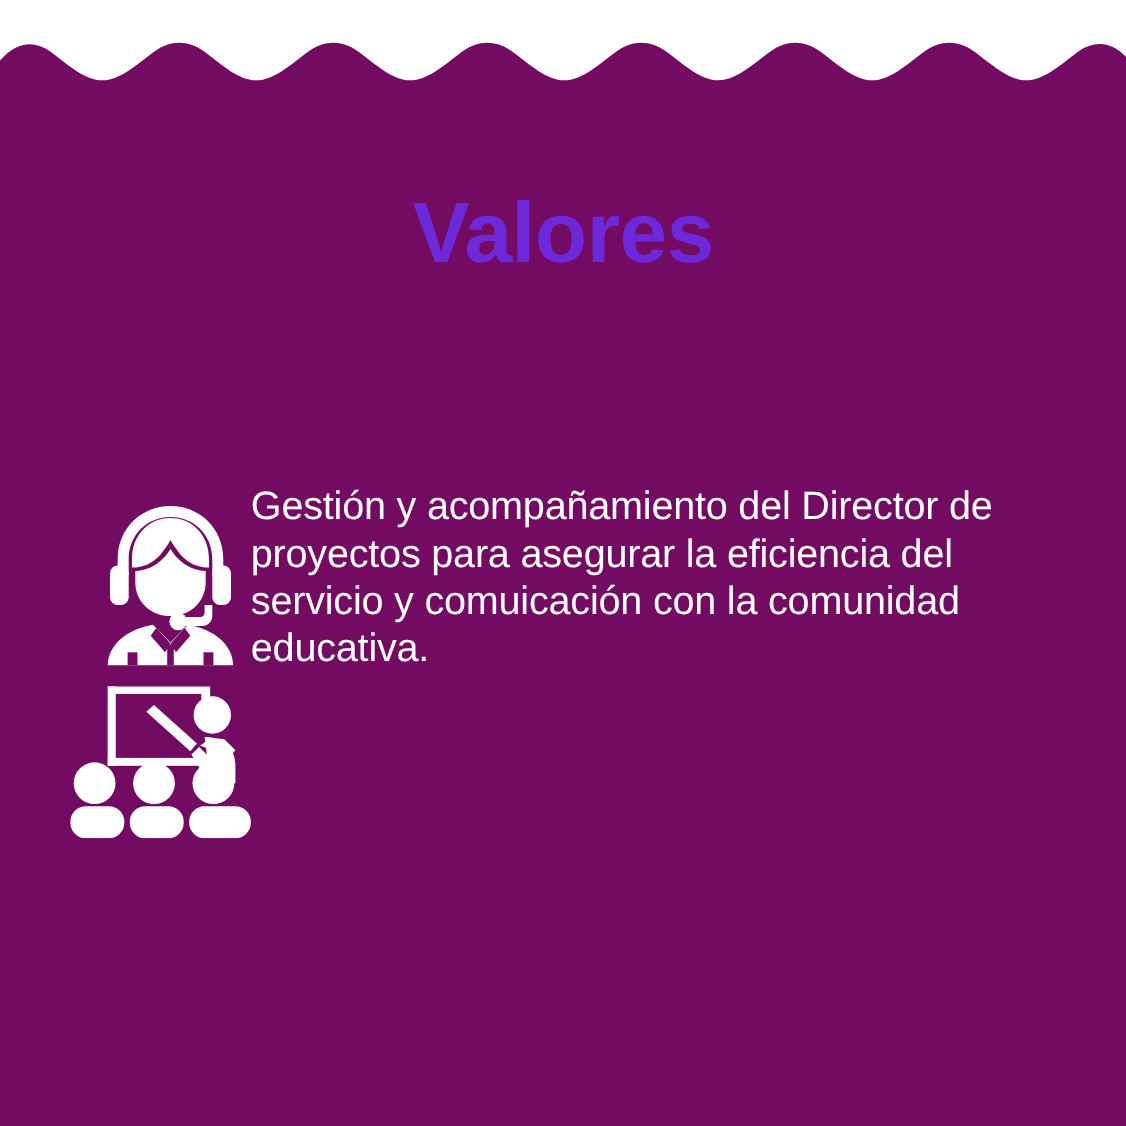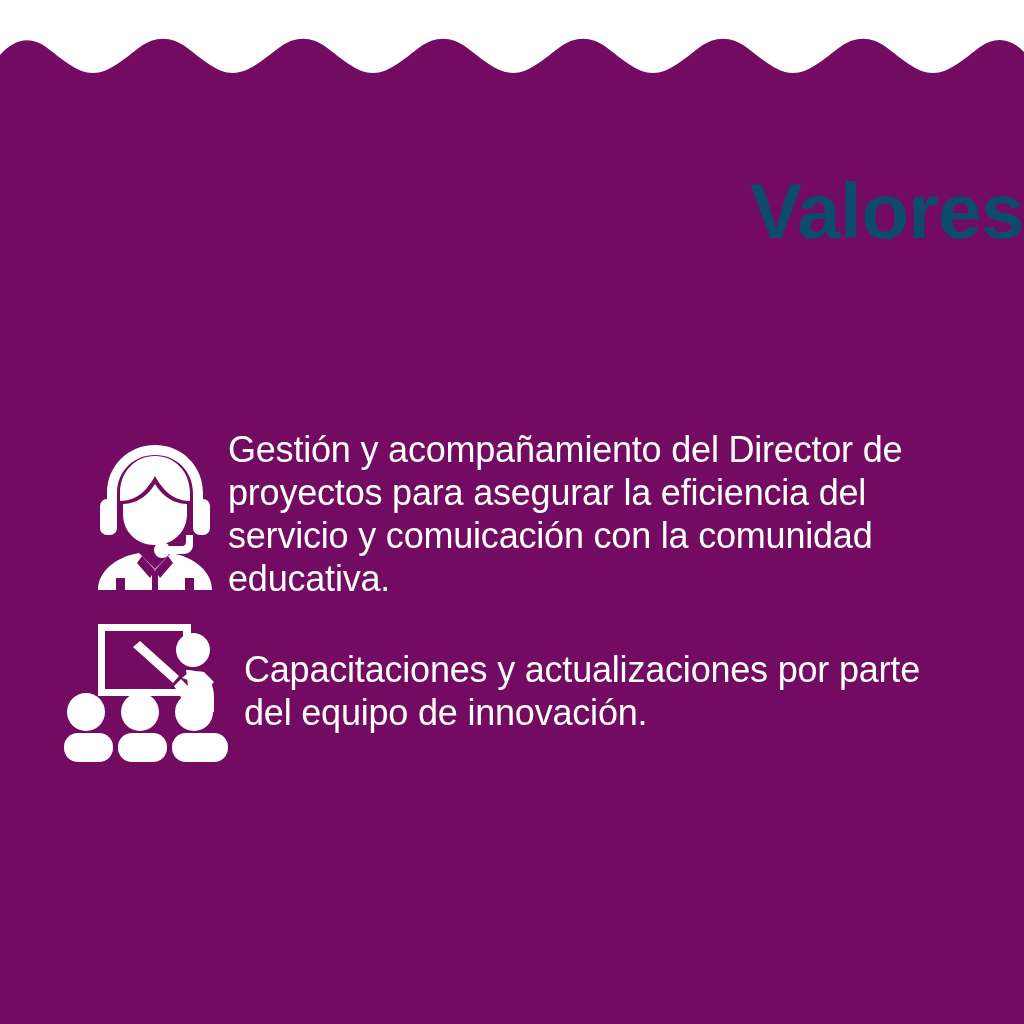--- a/index.html
+++ b/index.html
@@ -30,22 +30,22 @@
     width: 1024px;
     height: 1024px;
   }
 
   
   .title-block {
     position: absolute;
     left: 0;
     top: 168px;
     width: 1024px;
-    text-align: right;
-    color: #0c4a6e;
+    text-align: center;
+    color: #6d28d9;
   }
   .title-line {
     display: block;
     font-size: 78px;
     font-weight: 700;
     line-height: 86px;
     letter-spacing: -0.5px;
     white-space: nowrap;
   }
 
@@ -54,21 +54,21 @@
     position: absolute;
     left: 0;
     top: 424px;
     width: 1024px;
   }
   .feature-row {
     position: relative;
     display: flex;
     align-items: flex-start;
   }
-  #feature-row-1 { height: 196px; }
+  #feature-row-1 { height: 196px; align-items: center; }
   #feature-row-2 { height: 150px; }
 
   .feature-icon {
     flex: 0 0 auto;
     display: block;
   }
   #feature-row-1 .feature-icon {
     width: 118px;
     height: 148px;
     margin-left: 96px;
@@ -205,19 +205,16 @@
 
           <circle cx="24" cy="92" r="19"></circle>
           <circle cx="78" cy="92" r="19"></circle>
           <circle cx="132" cy="92" r="19"></circle>
 
           <rect x="2" y="113" width="49" height="29" rx="14"></rect>
           <rect x="56" y="113" width="49" height="29" rx="14"></rect>
           <rect x="110" y="113" width="56" height="29" rx="14"></rect>
         </g>
       </svg>
-      <div class="feature-text">
-        <p>Capacitaciones y actualizaciones por parte del equipo de innovación.</p>
-      </div>
     </div>
 
   </div>
 </div>
 
 </body></html>

